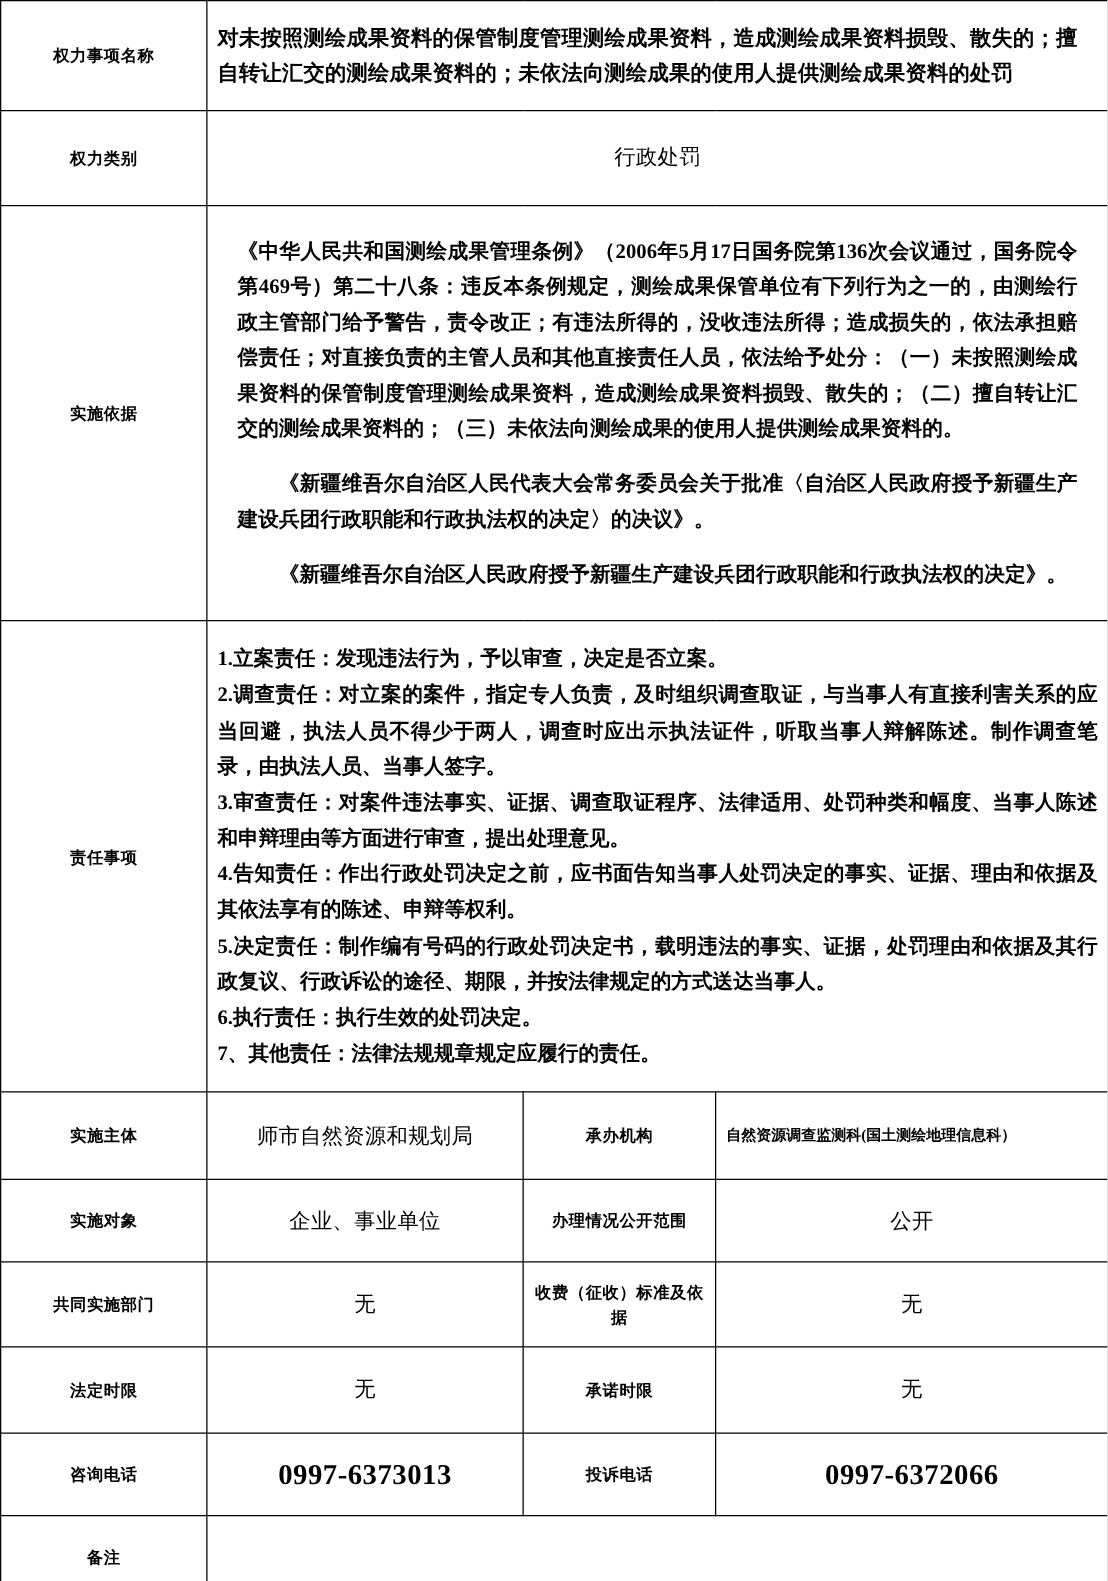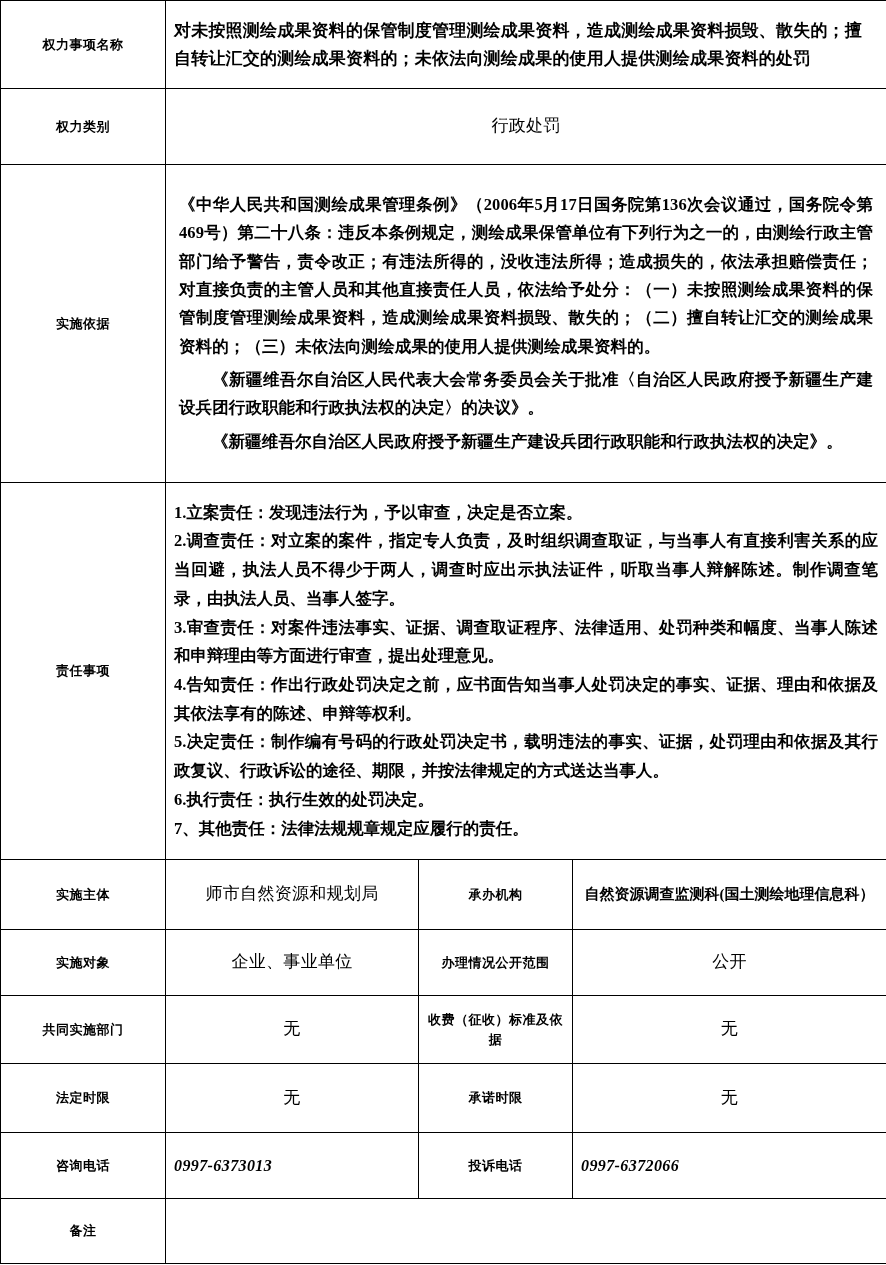--- a/index.html
+++ b/index.html
@@ -46,64 +46,64 @@
     letter-spacing: 0.5px;
   }
   .ctr {
     text-align: center;
     font-weight: normal;
     font-size: 17px;
     line-height: 1.45;
     letter-spacing: 0.3px;
   }
   .ctr-sm {
-    text-align: center;
-    font-weight: bold;
-    font-size: 15px;
+    text-align: left;
+    font-weight: bold;
+    font-size: 12px;
     line-height: 1.45;
   }
   .title-cell {
     text-align: left;
     font-weight: bold;
     font-size: 17px;
     line-height: 1.62;
     padding: 10px 12px;
     letter-spacing: 0.2px;
   }
   .body-cell {
     text-align: justify;
     text-justify: inter-ideograph;
     font-weight: bold;
     font-size: 16.5px;
     line-height: 1.72;
     padding: 10px 10px 10px 12px;
     letter-spacing: 0.1px;
   }
   .body-cell p {
-    margin: 5px;
+    margin: 16px;
   }
   .body-cell p.ind {
     text-indent: 2em;
   }
   .resp-cell {
     text-align: justify;
     text-justify: inter-ideograph;
     font-weight: bold;
     font-size: 16.5px;
     line-height: 1.74;
     padding: 10px 10px 10px 12px;
   }
   .resp-cell p {
     margin: 0;
   }
   .phone {
-    font-weight: bold;
-    font-size: 16px;
+    text-align: center;
+    font-weight: bold;
+    font-size: 23px;
     letter-spacing: 0.4px;
-    font-style: italic;
   }
   .blank-cell {
     height: 64px;
   }
   .r-title { height: 88px; }
   .r-kind  { height: 76px; }
   .r-basis { height: 318px; }
   .r-resp  { height: 377px; }
   .r-subj  { height: 70px; }
   .r-obj   { height: 66px; }

